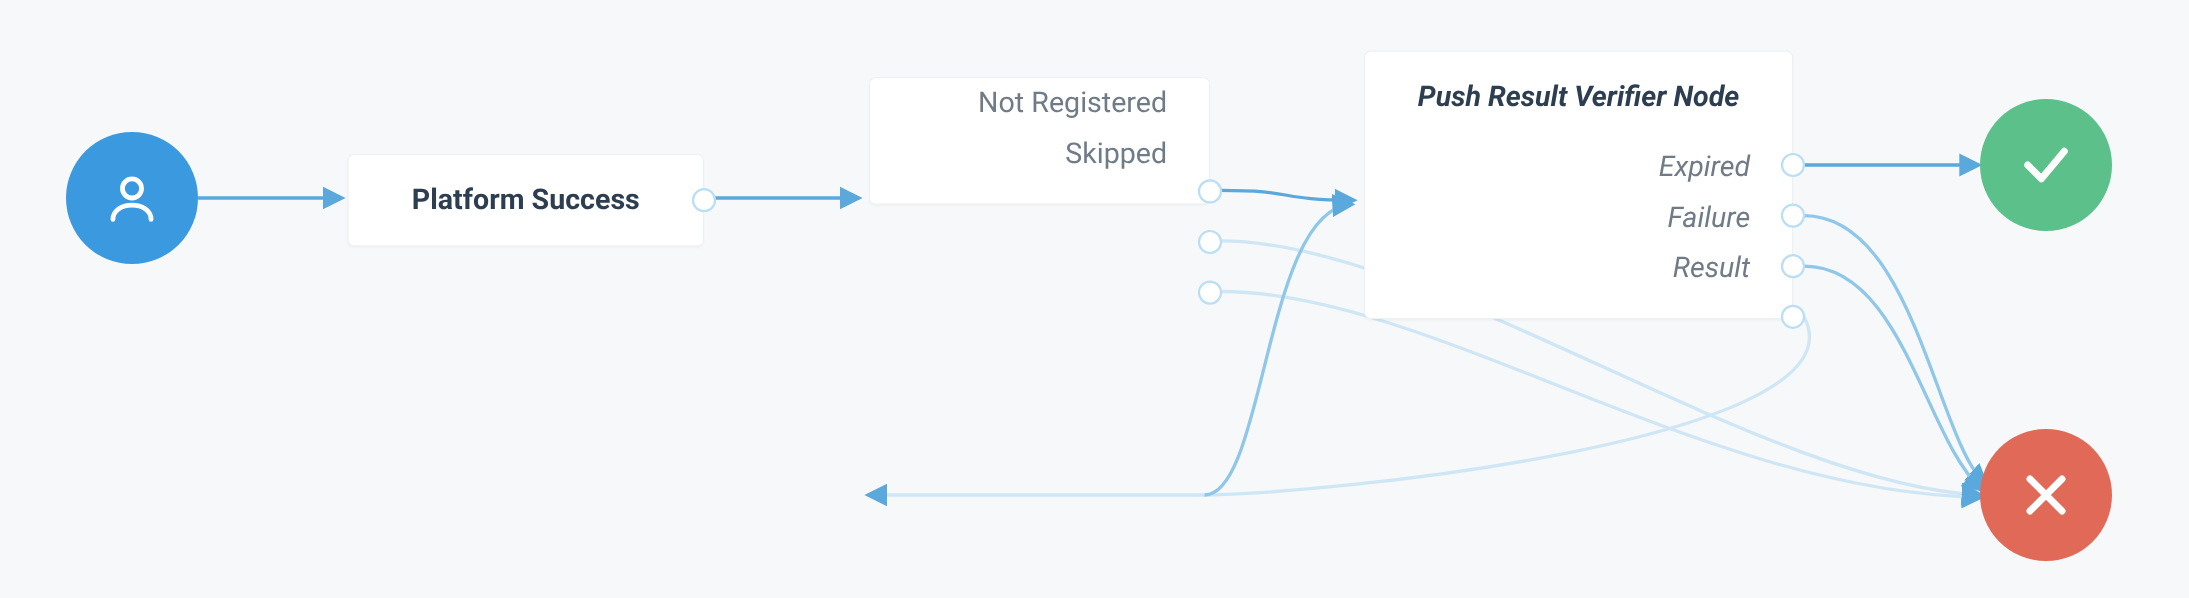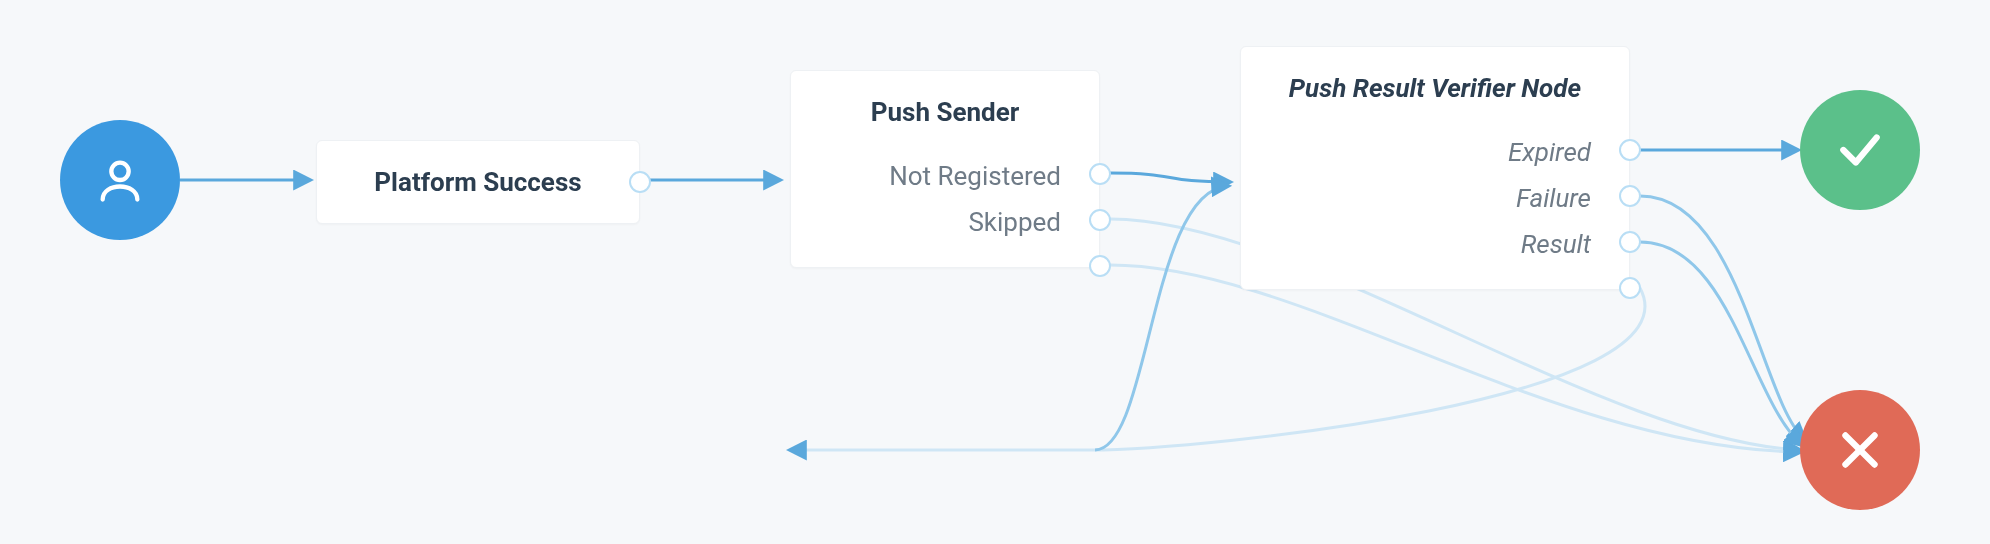--- a/index.html
+++ b/index.html
@@ -122,21 +122,20 @@
       <path d="M4 21c0-4 4-6 8-6s8 2 8 6"></path>
     </svg>
   </div>
 
   <div class="node" style="left:316px; top:140px; width:324px;">
     <div class="title">Platform Success</div>
     <div class="port" style="right:-12px; top:30px;"></div>
   </div>
 
   <div class="node" style="left:790px; top:70px; width:310px;">
-    <div class="title">Push Sender</div>
     <div class="outputs">
       <div class="output-row">
         <span class="label">Not Registered</span>
       </div>
       <div class="output-row">
         <span class="label">Skipped</span>
       </div>
     </div>
     <div class="port" style="right:-12px; top:92px;"></div>
     <div class="port" style="right:-12px; top:138px;"></div>

